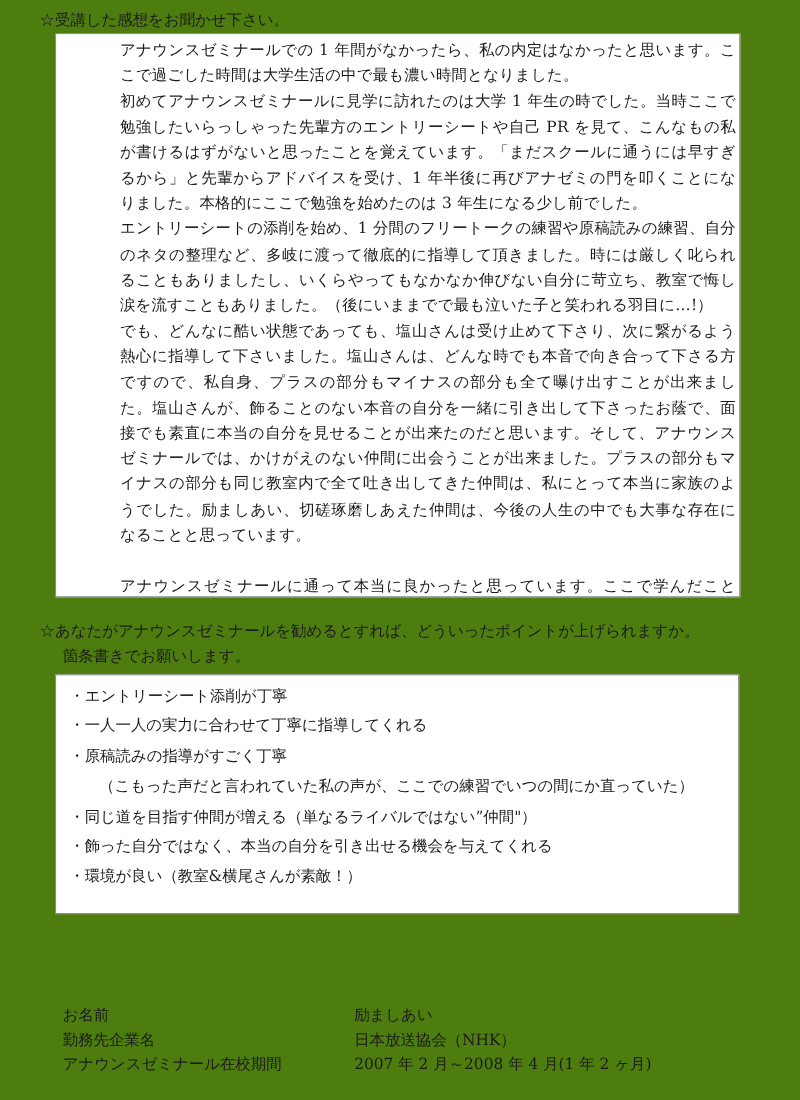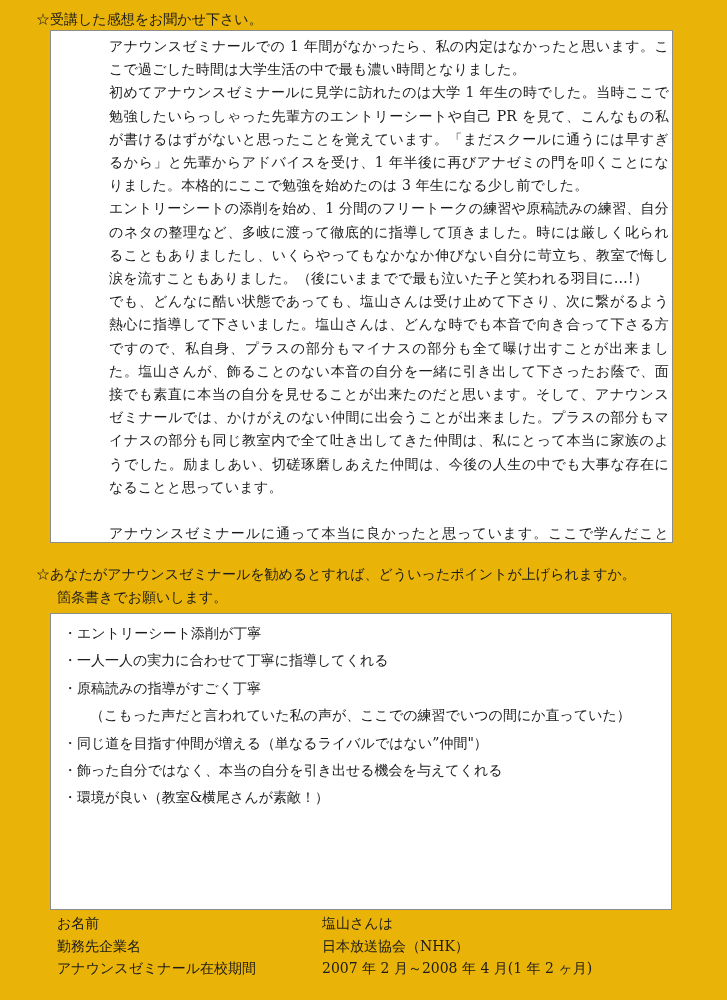--- a/index.html
+++ b/index.html
@@ -1,20 +1,20 @@
 <!DOCTYPE html>
 <html lang="ja"><head>
 <meta charset="utf-8">
 <style>
   html, body { margin: 0; padding: 0; background: #ffffff; }
   .page {
     position: relative;
     width: 727px;
     height: 1000px;
-    background: #eab308;
+    background: #4d7c0f;
     font-family: "DejaVu Serif", "Liberation Serif", serif;
     color: #1b1b1b;
     overflow: hidden;
   }
   .heading {
     position: absolute;
     font-size: 14px;
     line-height: 20px;
     white-space: nowrap;
   }
@@ -39,21 +39,21 @@
     font-size: 14px;
     line-height: 23.2px;
     text-align: justify;
     letter-spacing: 0.2px;
     margin-left: 47px;
   }
   .blank-line { height: 23.2px; }
   #answer-box-2 {
     top: 613px;
     width: 622px;
-    height: 297px;
+    height: 218px;
     padding: 6px 10px 0 12px;
   }
   .bullet {
     font-size: 14px;
     line-height: 27.4px;
     white-space: nowrap;
   }
   .bullet.indent { padding-left: 27px; }
   .profile {
     position: absolute;
@@ -98,21 +98,21 @@
     <div class="bullet">・原稿読みの指導がすごく丁寧</div>
     <div class="bullet indent">（こもった声だと言われていた私の声が、ここでの練習でいつの間にか直っていた）</div>
     <div class="bullet">・同じ道を目指す仲間が増える（単なるライバルではない”仲間"）</div>
     <div class="bullet">・飾った自分ではなく、本当の自分を引き出せる機会を与えてくれる</div>
     <div class="bullet">・環境が良い（教室&amp;横尾さんが素敵！）</div>
   </div>
 
   <div class="profile">
     <div class="profile-row">
       <div class="profile-label">お名前</div>
-      <div class="profile-value">塩山さんは</div>
+      <div class="profile-value">励ましあい</div>
     </div>
     <div class="profile-row">
       <div class="profile-label">勤務先企業名</div>
       <div class="profile-value">日本放送協会（NHK）</div>
     </div>
     <div class="profile-row">
       <div class="profile-label">アナウンスゼミナール在校期間</div>
       <div class="profile-value">2007 年 2 月～2008 年 4 月(1 年 2 ヶ月)</div>
     </div>
   </div>

